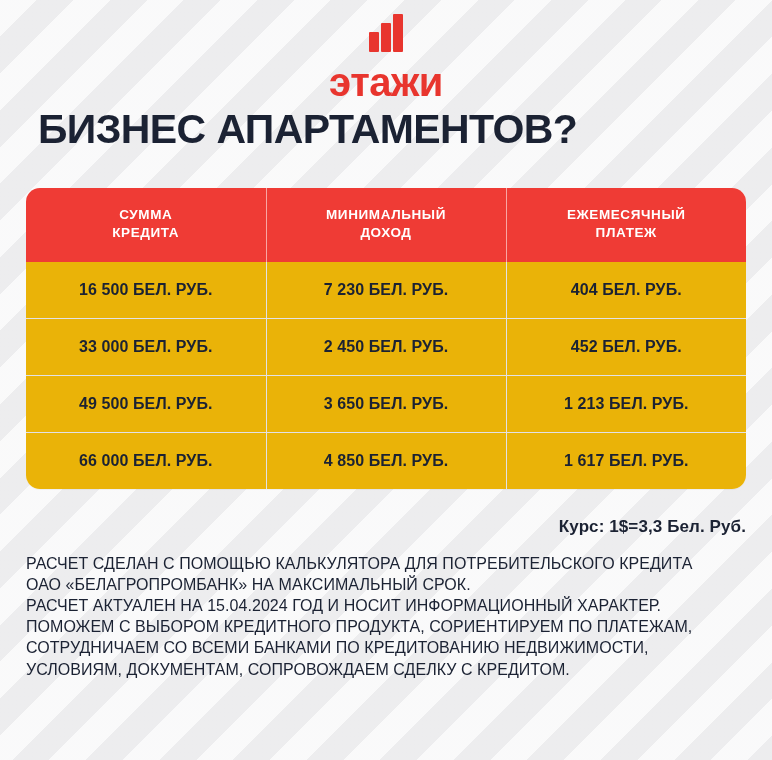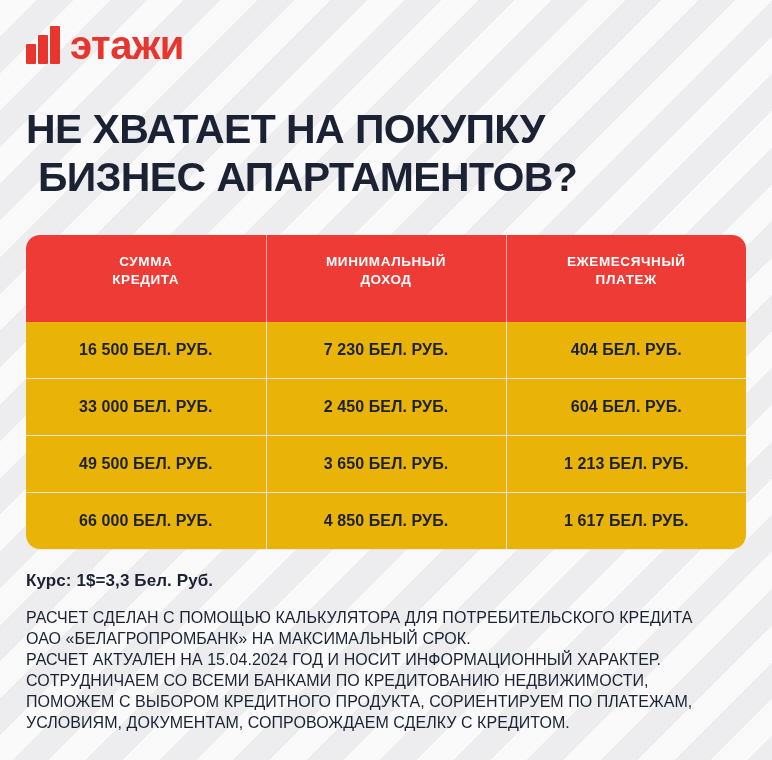--- a/index.html
+++ b/index.html
@@ -26,20 +26,21 @@
     padding: 0 26px;
   }
 
   
   .logo-row {
     display: flex;
     align-items: center;
     padding-top: 14px;
     height: 62px;
     gap: 10px;
+    flex-direction: column;
   }
   .logo-mark {
     width: 34px;
     height: 38px;
     position: relative;
     flex: 0 0 auto;
   }
   .logo-mark .bar {
     position: absolute;
     background: #e8352e;
@@ -83,21 +84,21 @@
     width: 100%;
     table-layout: fixed;
   }
   table.rate-table thead th {
     background: #ef3b35;
     color: #ffffff;
     font-size: 13.5px;
     font-weight: 700;
     letter-spacing: 0.6px;
     text-transform: uppercase;
-    padding: 18px 6px 32px;
+    padding: 18px 6px 20px;
     line-height: 1.35;
     border-right: 1px solid rgba(255,255,255,0.55);
     vertical-align: middle;
   }
   table.rate-table thead th:last-child { border-right: none; }
   table.rate-table tbody td {
     background: #eab308;
     font-size: 16px;
     font-weight: 700;
     color: #1b2233;
@@ -105,25 +106,26 @@
     padding: 19px 6px;
     border-bottom: 1px solid #e2e2e6;
     border-right: 1px solid #e2e2e6;
     letter-spacing: 0.1px;
   }
   table.rate-table tbody td:last-child { border-right: none; }
   table.rate-table tbody tr:last-child td { border-bottom: none; }
 
   
   .rate-line {
-    margin-top: 22px;
+    margin-top: 28px;
     font-size: 17px;
     font-weight: 700;
     color: #1b2233;
     letter-spacing: 0.1px;
+    text-align: right;
   }
 
   
   .footnote {
     margin-top: 16px;
     font-size: 16px;
     line-height: 1.32;
     color: #1b2233;
     letter-spacing: 0.05px;
   }
@@ -137,21 +139,20 @@
   <div class="logo-row">
     <span class="logo-mark">
       <span class="bar b1"></span>
       <span class="bar b2"></span>
       <span class="bar b3"></span>
     </span>
     <span class="logo-text">этажи</span>
   </div>
 
   <div class="headline">
-    <span class="l1">НЕ ХВАТАЕТ НА ПОКУПКУ</span>
     <span class="l2">БИЗНЕС АПАРТАМЕНТОВ?</span>
   </div>
 
   <div class="table-wrap">
     <table class="rate-table">
       <thead>
         <tr>
           <th>
             <div>СУММА</div>
             <div>КРЕДИТА</div>
@@ -168,21 +169,21 @@
       </thead>
       <tbody>
         <tr>
           <td>16 500 БЕЛ. РУБ.</td>
           <td>7 230 БЕЛ. РУБ.</td>
           <td>404 БЕЛ. РУБ.</td>
         </tr>
         <tr>
           <td>33 000 БЕЛ. РУБ.</td>
           <td>2 450 БЕЛ. РУБ.</td>
-          <td>604 БЕЛ. РУБ.</td>
+          <td>452 БЕЛ. РУБ.</td>
         </tr>
         <tr>
           <td>49 500 БЕЛ. РУБ.</td>
           <td>3 650 БЕЛ. РУБ.</td>
           <td>1 213 БЕЛ. РУБ.</td>
         </tr>
         <tr>
           <td>66 000 БЕЛ. РУБ.</td>
           <td>4 850 БЕЛ. РУБ.</td>
           <td>1 617 БЕЛ. РУБ.</td>
@@ -190,18 +191,18 @@
       </tbody>
     </table>
   </div>
 
   <div class="rate-line">Курс: 1$=3,3 Бел. Руб.</div>
 
   <div class="footnote">
     <p>РАСЧЕТ СДЕЛАН С ПОМОЩЬЮ КАЛЬКУЛЯТОРА ДЛЯ ПОТРЕБИТЕЛЬСКОГО КРЕДИТА</p>
     <p>ОАО «БЕЛАГРОПРОМБАНК» НА МАКСИМАЛЬНЫЙ СРОК.</p>
     <p>РАСЧЕТ АКТУАЛЕН НА 15.04.2024 ГОД И НОСИТ ИНФОРМАЦИОННЫЙ ХАРАКТЕР.</p>
+    <p>ПОМОЖЕМ С ВЫБОРОМ КРЕДИТНОГО ПРОДУКТА, СОРИЕНТИРУЕМ ПО ПЛАТЕЖАМ,</p>
     <p>СОТРУДНИЧАЕМ СО ВСЕМИ БАНКАМИ ПО КРЕДИТОВАНИЮ НЕДВИЖИМОСТИ,</p>
-    <p>ПОМОЖЕМ С ВЫБОРОМ КРЕДИТНОГО ПРОДУКТА, СОРИЕНТИРУЕМ ПО ПЛАТЕЖАМ,</p>
     <p>УСЛОВИЯМ, ДОКУМЕНТАМ, СОПРОВОЖДАЕМ СДЕЛКУ С КРЕДИТОМ.</p>
   </div>
 
 </div>
 
 </body></html>

